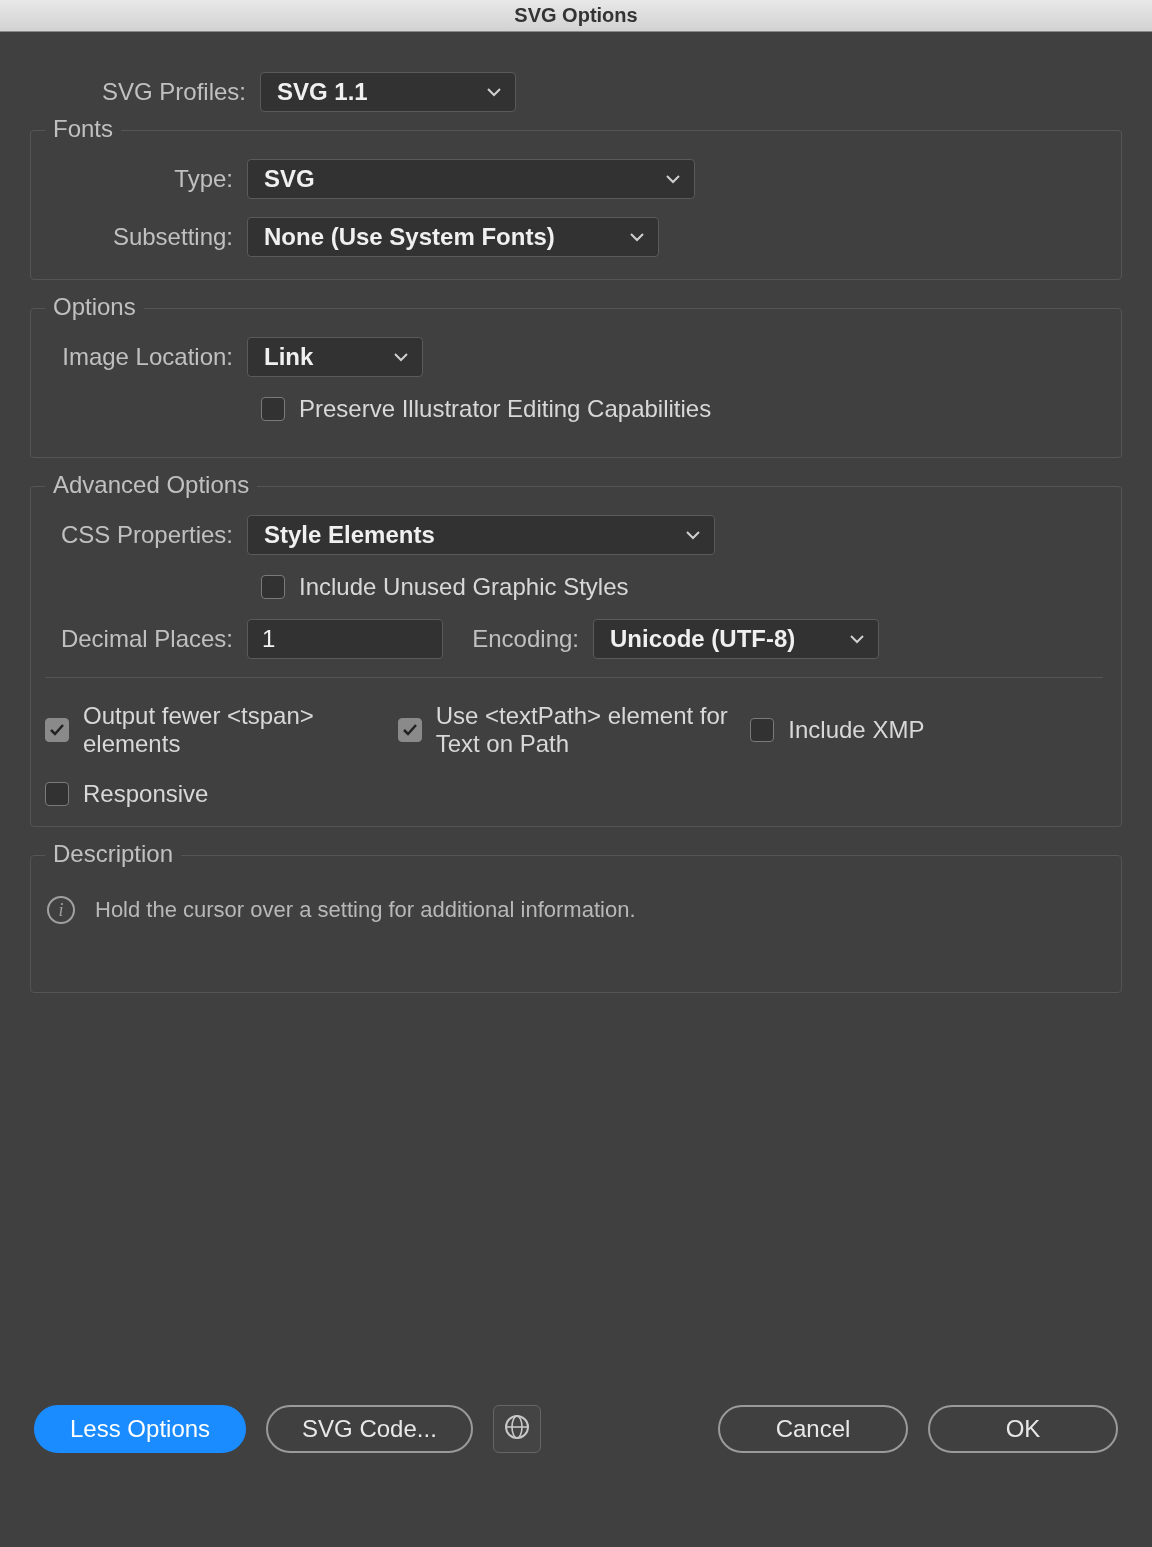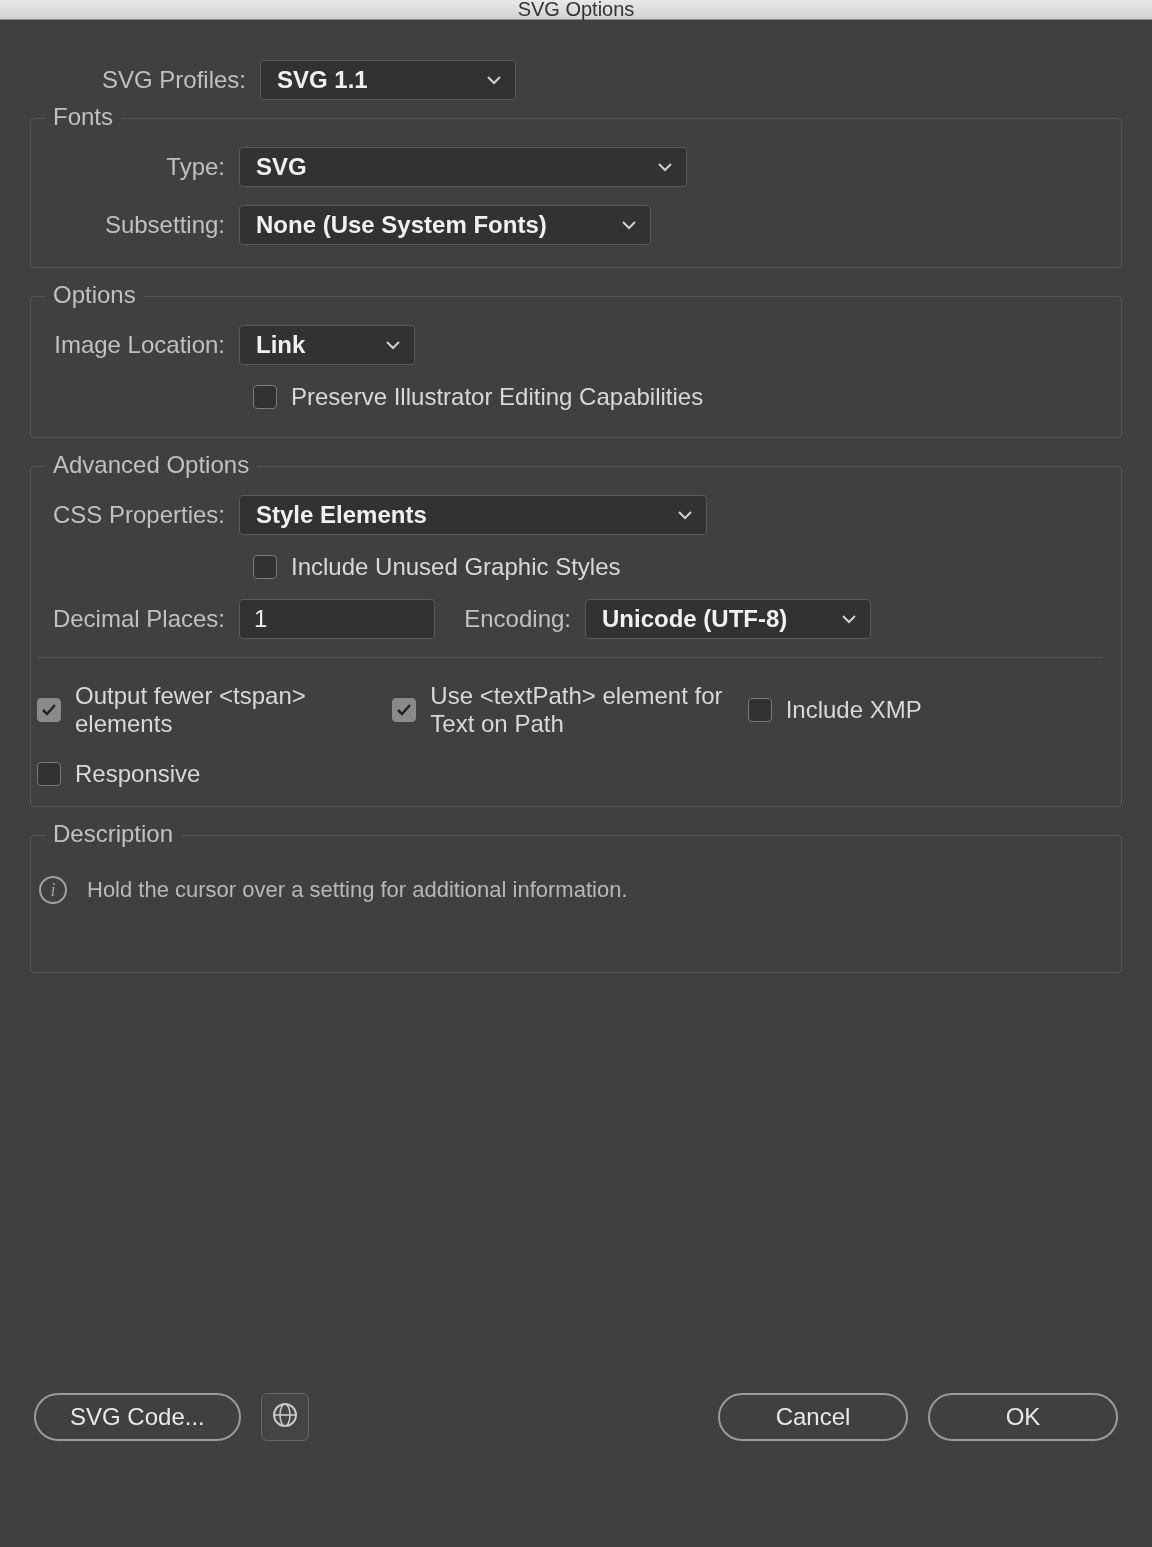--- a/index.html
+++ b/index.html
@@ -5,29 +5,29 @@
   * { box-sizing: border-box; margin: 0; padding: 0; }
   body {
     width: 1152px;
     height: 1547px;
     background: #404040;
     font-family: -apple-system, "Helvetica Neue", Arial, sans-serif;
     color: #d8d8d8;
     overflow: hidden;
   }
   .titlebar {
-    height: 20px;
+    height: 32px;
     background: linear-gradient(#e8e8e8, #d2d2d2);
     border-bottom: 1px solid #888;
     display: flex;
     align-items: center;
     justify-content: center;
     font-size: 20px;
     color: #333;
-    font-weight: 400;
+    font-weight: 700;
   }
   .dialog-body {
     padding: 40px 30px 30px 30px;
     background: #404040;
     height: calc(100% - 36px);
     display: flex;
     flex-direction: column;
   }
   .row {
     display: flex;
@@ -38,21 +38,21 @@
     color: #c0c0c0;
     font-size: 24px;
     text-align: right;
     padding-right: 14px;
     flex-shrink: 0;
   }
   .top-row .label { width: 230px; }
   .fieldset {
     border: 1px solid #555;
     border-radius: 4px;
-    padding: 28px 14px 18px 2px;
+    padding: 28px 14px 18px 10px;
     margin-bottom: 28px;
     position: relative;
   }
   .fieldset-legend {
     position: absolute;
     top: -16px;
     left: 14px;
     background: #404040;
     padding: 0 8px;
     color: #c0c0c0;
@@ -231,21 +231,21 @@
       <div class="label" style="width:206px">Image Location:</div>
       <div class="select" style="width:176px">
         <span>Link</span>
         <span class="chev">
           <svg width="14" height="10" viewBox="0 0 14 10">
               <path d="M1 2 L7 8 L13 2" stroke="#d0d0d0" stroke-width="2" fill="none"></path>
             </svg>
         </span>
       </div>
     </div>
-    <div class="row" style="margin-bottom:8px; padding-left:220px">
+    <div class="row" style="margin-bottom:16px; padding-left:220px">
       <div class="checkbox-row">
         <div class="checkbox">
           
         </div>
         <span>Preserve Illustrator Editing Capabilities</span>
       </div>
     </div>
   </div>
 
   <div class="fieldset">
@@ -322,20 +322,23 @@
 
   <div class="fieldset" style="padding-bottom:8px">
     <div class="fieldset-legend">Description</div>
     <div class="desc-text">
       <div class="info-icon">i</div>
       <span>Hold the cursor over a setting for additional information.</span>
     </div>
   </div>
 
   <div class="footer">
+    <div class="btn primary">
+      <span>Less Options</span>
+    </div>
     <div class="btn">
       <span>SVG Code...</span>
     </div>
     <div class="icon-btn">
       <span>
         <svg width="26" height="26" viewBox="0 0 26 26">
           <circle cx="13" cy="13" r="11" stroke="#c8c8c8" stroke-width="2" fill="none"></circle>
           <ellipse cx="13" cy="13" rx="5" ry="11" stroke="#c8c8c8" stroke-width="1.6" fill="none"></ellipse>
           <line x1="2" y1="13" x2="24" y2="13" stroke="#c8c8c8" stroke-width="1.6"></line>
         </svg>

